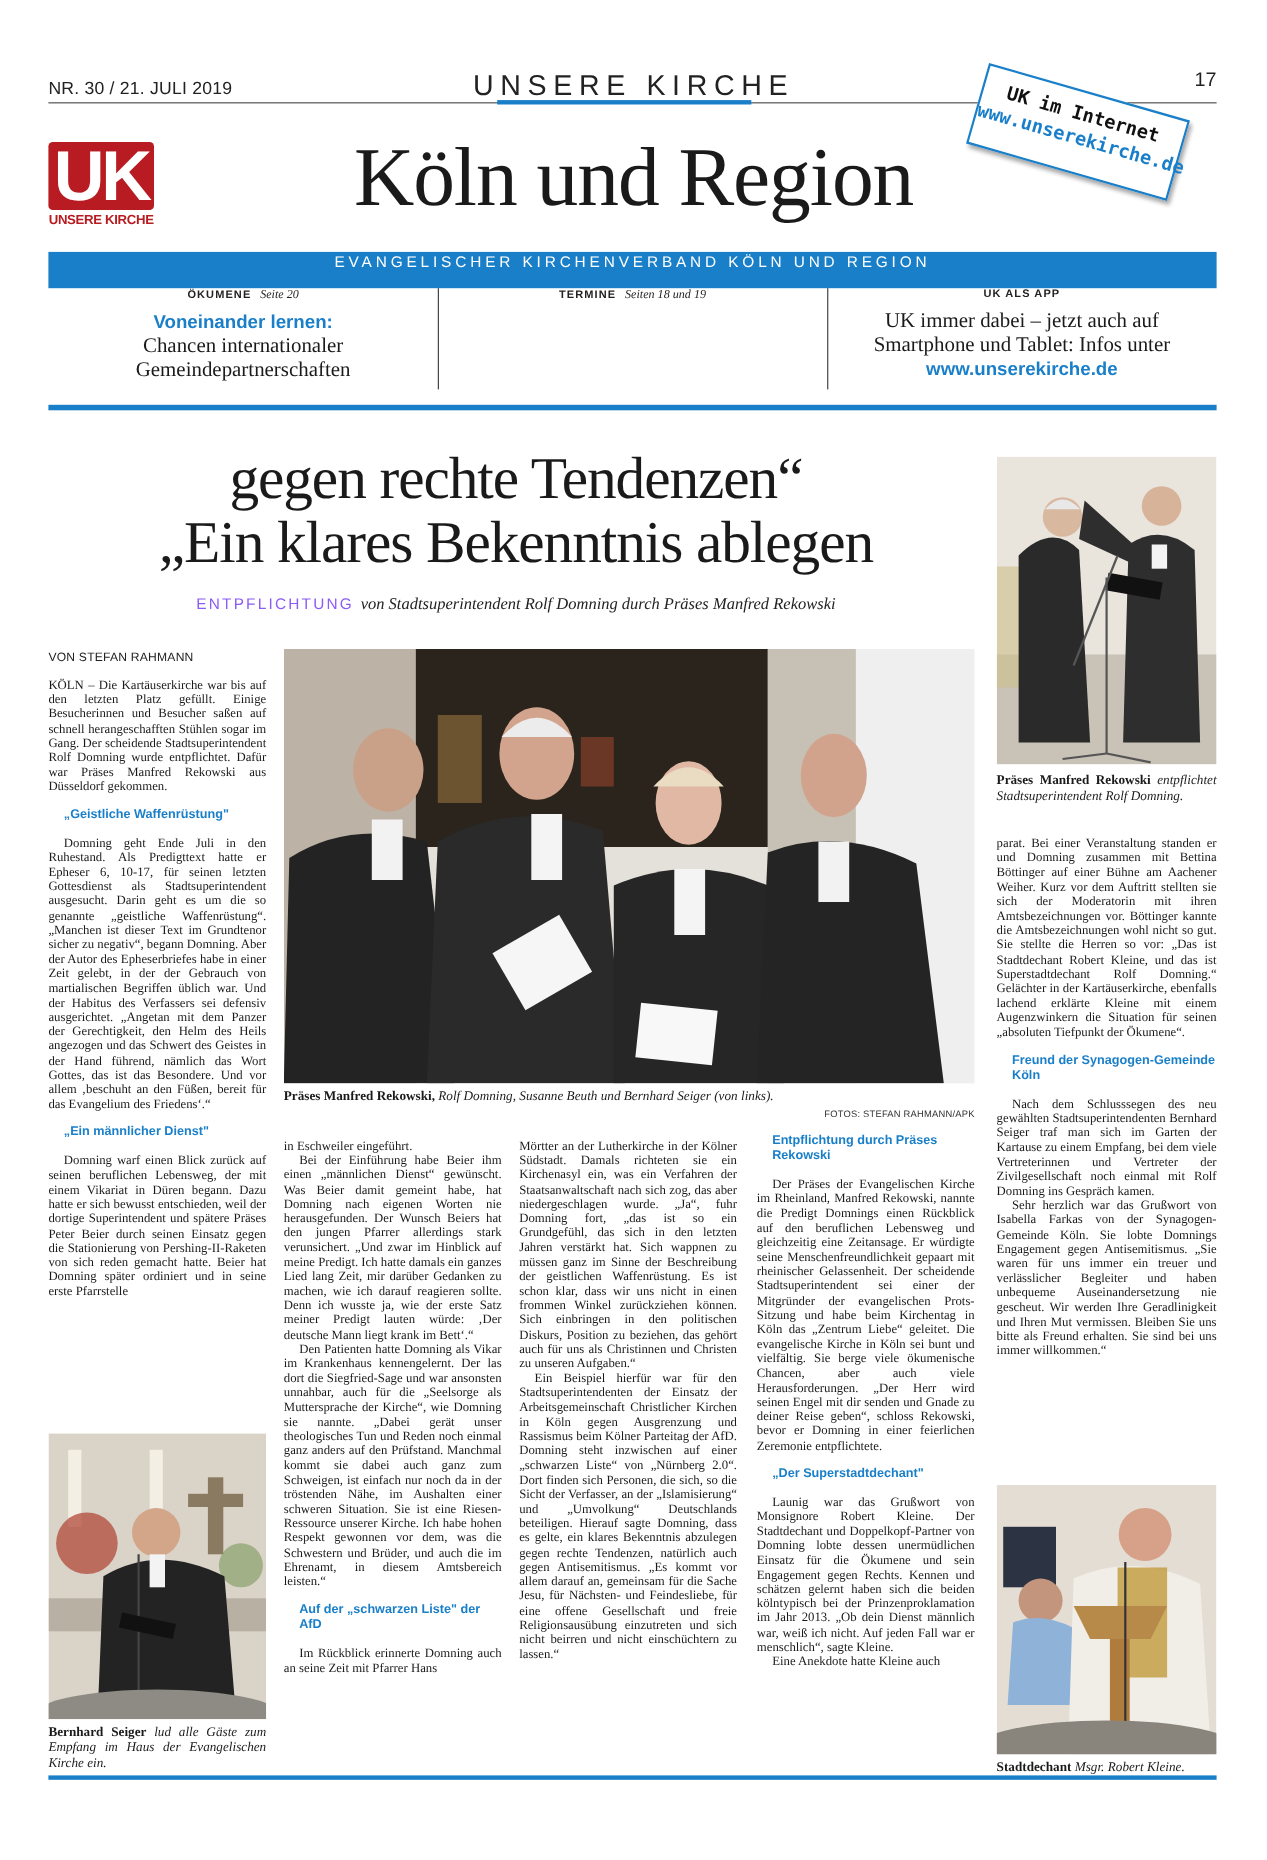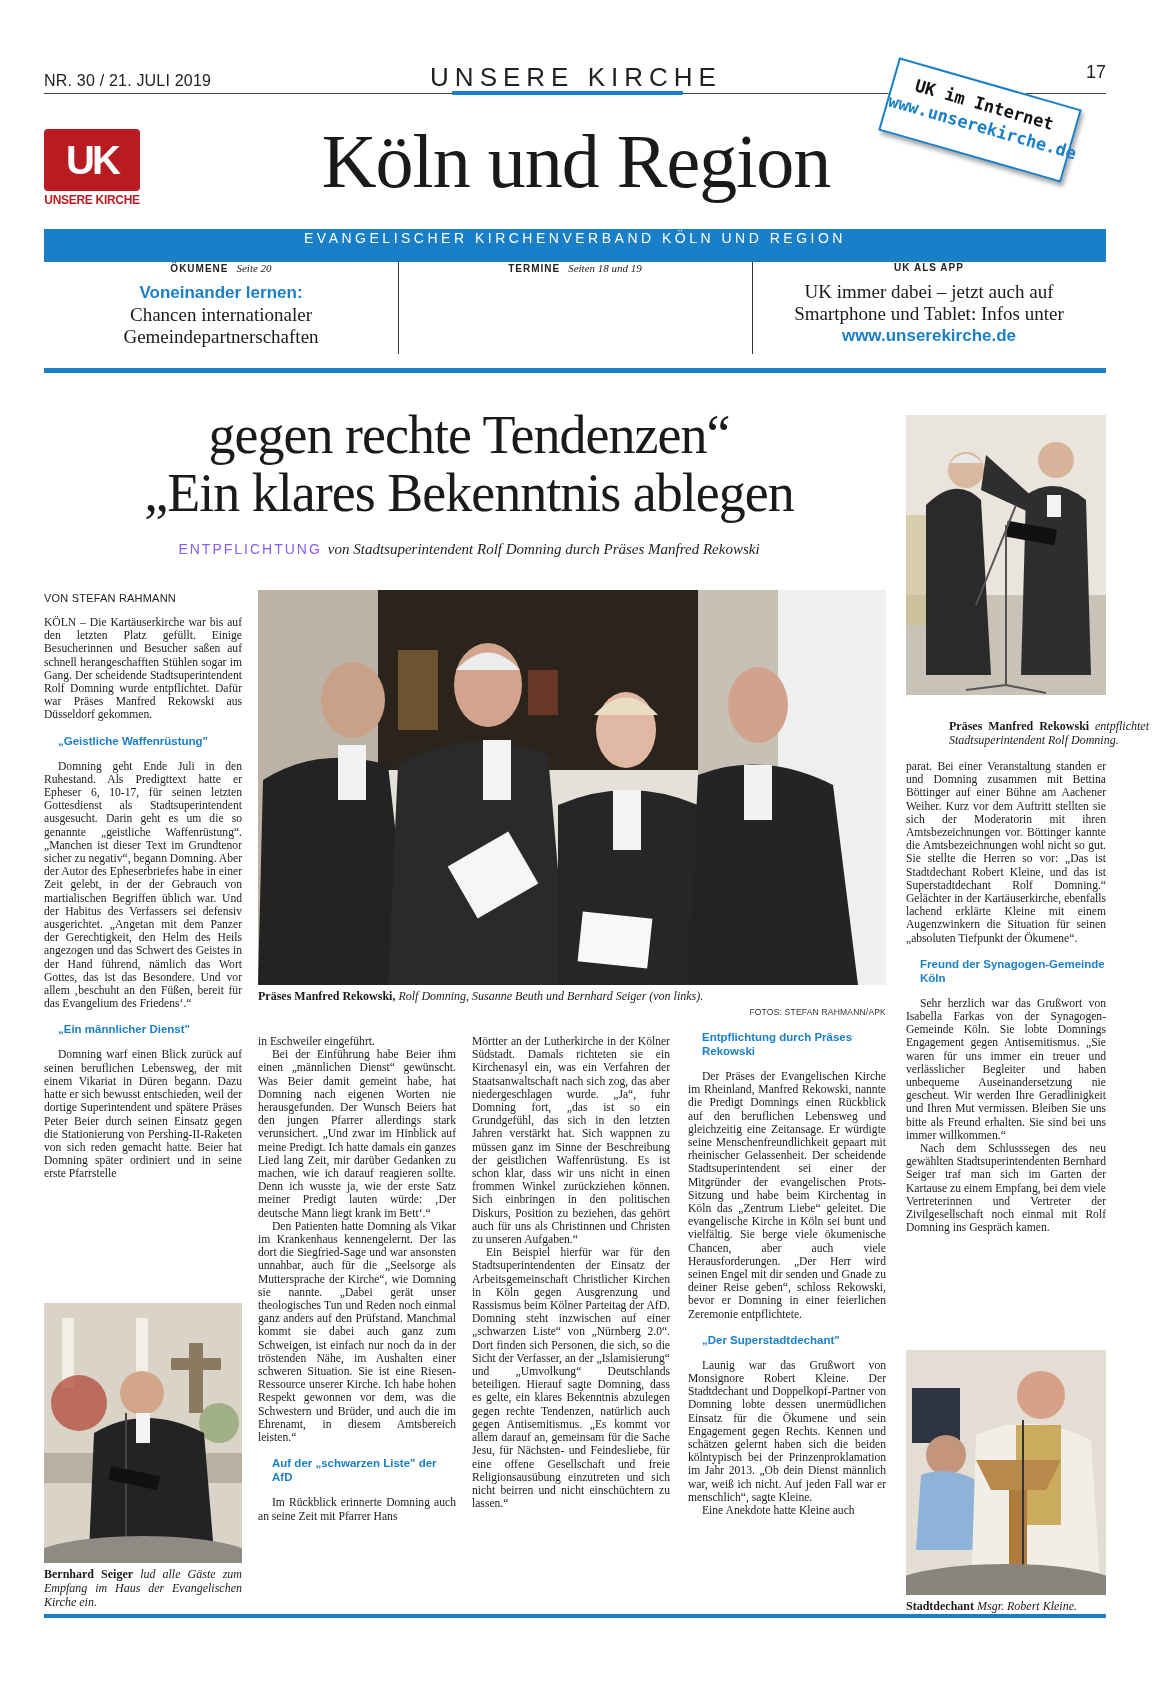--- a/index.html
+++ b/index.html
@@ -7,21 +7,21 @@
   body { position: relative; font-family: "DejaVu Serif", serif; color: #1a1a1a; }
   .abs { position: absolute; }
 
   
   .issue { left: 44px; top: 72px; font-size: 16px; font-family: "Liberation Sans", sans-serif; letter-spacing: 0.2px; color: #222; }
   .kicker { left: 0; width: 1152px; top: 62px; text-align: center; font-family: "Liberation Sans", sans-serif; font-size: 26px; letter-spacing: 6px; color: #222; font-weight: 400; }
   .pagenum { right: 46px; top: 62px; font-family: "Liberation Sans", sans-serif; font-size: 18px; color: #222; }
   .rule-top { left: 44px; top: 93px; width: 1062px; height: 1px; background: #444; }
   .rule-top-blue { left: 452px; top: 91px; width: 231px; height: 4px; background: #1a7fc9; }
 
-  .logo { left: 44px; top: 129px; width: 96px; height: 62px; background: #b81c22; border-radius: 4px; color: #fff; font-family: "Liberation Sans", sans-serif; font-weight: 700; font-size: 40px; line-height: 62px; text-align: center; letter-spacing: -3px; }
+  .logo { left: 44px; top: 129px; width: 96px; height: 62px; background: #b81c22; border-radius: 4px; color: #fff; font-family: "Liberation Sans", sans-serif; font-weight: 700; font-size: 64px; line-height: 62px; text-align: center; letter-spacing: -3px; }
   .logo-sub { left: 44px; top: 193px; width: 96px; text-align: center; font-family: "Liberation Sans", sans-serif; font-weight: 700; font-size: 12px; color: #b81c22; letter-spacing: -0.3px; }
   .section-title { left: 0; width: 1152px; top: 118px; text-align: center; font-family: "Liberation Serif", serif; font-size: 76px; letter-spacing: -1px; color: #1a1a1a; }
 
   .stamp { left: 885px; top: 82px; width: 190px; height: 76px; border: 2px solid #1a7fc9; background: #fff; transform: rotate(16deg); box-shadow: 3px 3px 4px rgba(0,0,0,0.35); text-align: center; font-family: "DejaVu Sans Mono", monospace; font-weight: 700; }
   .stamp .l1 { font-size: 17px; color: #111; margin-top: 10px; }
   .stamp .l2 { font-size: 17px; color: #1a7fc9; margin-top: 2px; }
 
   .band { left: 44px; top: 229px; width: 1062px; height: 33px; background: #1a7fc9; color: #fff; text-align: center; font-family: "Liberation Sans", sans-serif; font-size: 14px; letter-spacing: 3.5px; line-height: 19px; }
 
   .teaser { top: 262px; width: 354px; text-align: center; }
@@ -119,21 +119,21 @@
     <circle cx="150" cy="45" r="18" fill="#d7b39a"></circle>
     <path d="M80 40 L130 85 L140 105 L75 75 Z" fill="#2e2e2e"></path>
     <rect x="141" y="80" width="14" height="22" fill="#f3f3f3"></rect>
     <rect x="100" y="110" width="50" height="16" fill="#111" transform="rotate(10 125 118)"></rect>
     <line x1="110" y1="90" x2="70" y2="190" stroke="#555" stroke-width="2"></line>
     <line x1="100" y1="110" x2="100" y2="270" stroke="#555" stroke-width="2"></line>
     <line x1="100" y1="270" x2="60" y2="275" stroke="#555" stroke-width="2"></line>
     <line x1="100" y1="270" x2="140" y2="278" stroke="#555" stroke-width="2"></line>
   </svg>
 </div>
-<div class="abs cap" style="left:906px; top:719px; width:200px;margin-left:43px;">
+<div class="abs cap" style="left:906px; top:702px; width:200px;">
   <b>Präses Manfred Rekowski</b> <i>entpflichtet Stadtsuperintendent Rolf Domning.</i>
 </div>
 
 <div class="abs photo" style="left:258px; top:590px; width:628px; height:395px;">
   <svg viewBox="0 0 628 395" preserveAspectRatio="none">
     <rect width="628" height="395" fill="#e4e0da"></rect>
     <rect x="0" y="0" width="120" height="395" fill="#bcb3a6"></rect>
     <rect x="520" y="0" width="108" height="395" fill="#efefef"></rect>
     <rect x="120" y="0" width="320" height="180" fill="#2b241c"></rect>
     <rect x="140" y="60" width="40" height="80" fill="#8a6a3a" opacity="0.7"></rect>
@@ -214,22 +214,22 @@
   <div class="sh" style="margin-top:0;">Entpflichtung durch Präses Rekowski</div>
   <p>Der Präses der Evangelischen Kirche im Rheinland, Manfred Rekowski, nannte die Predigt Domnings einen Rückblick auf den beruflichen Lebensweg und gleichzeitig eine Zeitansage. Er würdigte seine Menschenfreundlichkeit gepaart mit rheinischer Gelassenheit. Der scheidende Stadtsuperintendent sei einer der Mitgründer der evangelischen Prots-Sitzung und habe beim Kirchentag in Köln das „Zentrum Liebe“ geleitet. Die evangelische Kirche in Köln sei bunt und vielfältig. Sie berge viele ökumenische Chancen, aber auch viele Herausforderungen. „Der Herr wird seinen Engel mit dir senden und Gnade zu deiner Reise geben“, schloss Rekowski, bevor er Domning in einer feierlichen Zeremonie entpflichtete.</p>
   <div class="sh">„Der Superstadtdechant"</div>
   <p>Launig war das Grußwort von Monsignore Robert Kleine. Der Stadtdechant und Doppelkopf-Partner von Domning lobte dessen unermüdlichen Einsatz für die Ökumene und sein Engagement gegen Rechts. Kennen und schätzen gelernt haben sich die beiden kölntypisch bei der Prinzenproklamation im Jahr 2013. „Ob dein Dienst männlich war, weiß ich nicht. Auf jeden Fall war er menschlich“, sagte Kleine.</p>
   <p>Eine Anekdote hatte Kleine auch</p>
 </div>
 
 <div class="abs col" style="left:906px; top:760px; width:200px;">
   <p class="ni">parat. Bei einer Veranstaltung standen er und Domning zusammen mit Bettina Böttinger auf einer Bühne am Aachener Weiher. Kurz vor dem Auftritt stellten sie sich der Moderatorin mit ihren Amtsbezeichnungen vor. Böttinger kannte die Amtsbezeichnungen wohl nicht so gut. Sie stellte die Herren so vor: „Das ist Stadtdechant Robert Kleine, und das ist Superstadtdechant Rolf Domning.“ Gelächter in der Kartäuserkirche, ebenfalls lachend erklärte Kleine mit einem Augenzwinkern die Situation für seinen „absoluten Tiefpunkt der Ökumene“.</p>
   <div class="sh">Freund der Synagogen-Gemeinde Köln</div>
+  <p>Nach dem Schlusssegen des neu gewählten Stadtsuperintendenten Bernhard Seiger traf man sich im Garten der Kartause zu einem Empfang, bei dem viele Vertreterinnen und Vertreter der Zivilgesellschaft noch einmal mit Rolf Domning ins Gespräch kamen.</p>
   <p>Sehr herzlich war das Grußwort von Isabella Farkas von der Synagogen-Gemeinde Köln. Sie lobte Domnings Engagement gegen Antisemitismus. „Sie waren für uns immer ein treuer und verlässlicher Begleiter und haben unbequeme Auseinandersetzung nie gescheut. Wir werden Ihre Geradlinigkeit und Ihren Mut vermissen. Bleiben Sie uns bitte als Freund erhalten. Sie sind bei uns immer willkommen.“</p>
-  <p>Nach dem Schlusssegen des neu gewählten Stadtsuperintendenten Bernhard Seiger traf man sich im Garten der Kartause zu einem Empfang, bei dem viele Vertreterinnen und Vertreter der Zivilgesellschaft noch einmal mit Rolf Domning ins Gespräch kamen.</p>
 </div>
 
 <div class="abs photo" style="left:906px; top:1350px; width:200px; height:245px;">
   <svg viewBox="0 0 200 245" preserveAspectRatio="none">
     <rect width="200" height="245" fill="#e3ddd3"></rect>
     <rect x="6" y="38" width="48" height="55" fill="#2c3444"></rect>
     <circle cx="40" cy="105" r="20" fill="#c4957d"></circle>
     <path d="M15 125 Q40 115 70 130 L75 200 L10 200 Z" fill="#8fb2d9"></path>
     <path d="M70 85 Q125 60 185 90 L195 245 L65 245 Z" fill="#f1eee8"></path>
     <rect x="110" y="75" width="45" height="100" fill="#c29a3a" opacity="0.8"></rect>

